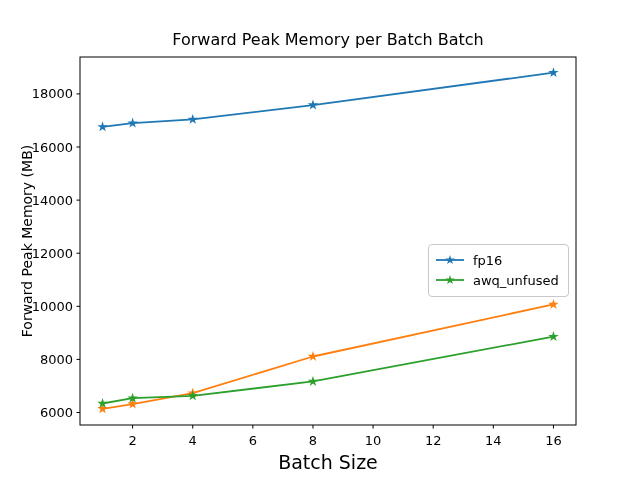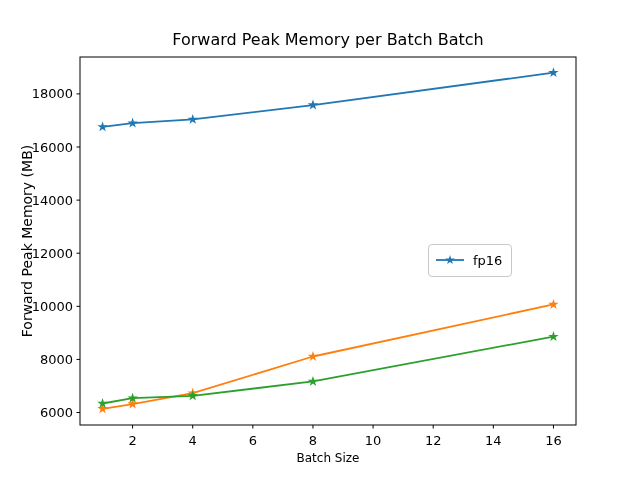--- a/index.html
+++ b/index.html
@@ -4,21 +4,21 @@
 <style>
   html,body { margin:0; padding:0; }
   body { width:640px; height:480px; background:#ffffff; font-family:"DejaVu Sans", "Liberation Sans", sans-serif; }
   .figure { position:relative; width:640px; height:480px; background:#ffffff; overflow:hidden; }
   .chart-title {
     position:absolute; left:80px; top:30px; width:496px;
     text-align:center; font-size:16px; color:#000000; line-height:20px;
   }
   .xlabel {
     position:absolute; left:80px; top:451px; width:496px;
-    text-align:center; font-size:12px; color:#000000;
+    text-align:center; font-size:19px; color:#000000;
   }
   .ylabel {
     position:absolute; left:27px; top:241px;
     transform: translate(-50%,-50%) rotate(-90deg);
     white-space:nowrap; font-size:14px; color:#000000;
   }
   svg.plot { position:absolute; left:0; top:0; }
   .legend {
     position:absolute; left:428px; top:210px;
     background:rgba(255,255,255,0.85);
@@ -88,14 +88,21 @@
   <div class="xlabel">Batch Size</div>
   <div class="ylabel">Forward Peak Memory (MB)</div>
   <div class="legend" id="legend">
       <div class="legend-row">
         <svg width="30" height="14">
           <line x1="1" y1="7" x2="29" y2="7" stroke="#1f77b4" stroke-width="1.8"></line>
           <path d="M15.00,2.00L16.12,5.45L19.76,5.45L16.82,7.59L17.94,11.05L15.00,8.91L12.06,11.05L13.18,7.59L10.24,5.45L13.88,5.45Z" fill="#1f77b4"></path>
         </svg>
         <span class="legend-label">fp16</span>
       </div>
+      <div class="legend-row">
+        <svg width="30" height="14">
+          <line x1="1" y1="7" x2="29" y2="7" stroke="#2ca02c" stroke-width="1.8"></line>
+          <path d="M15.00,2.00L16.12,5.45L19.76,5.45L16.82,7.59L17.94,11.05L15.00,8.91L12.06,11.05L13.18,7.59L10.24,5.45L13.88,5.45Z" fill="#2ca02c"></path>
+        </svg>
+        <span class="legend-label">awq_unfused</span>
+      </div>
     </div>
 </div>
 
 </body></html>

